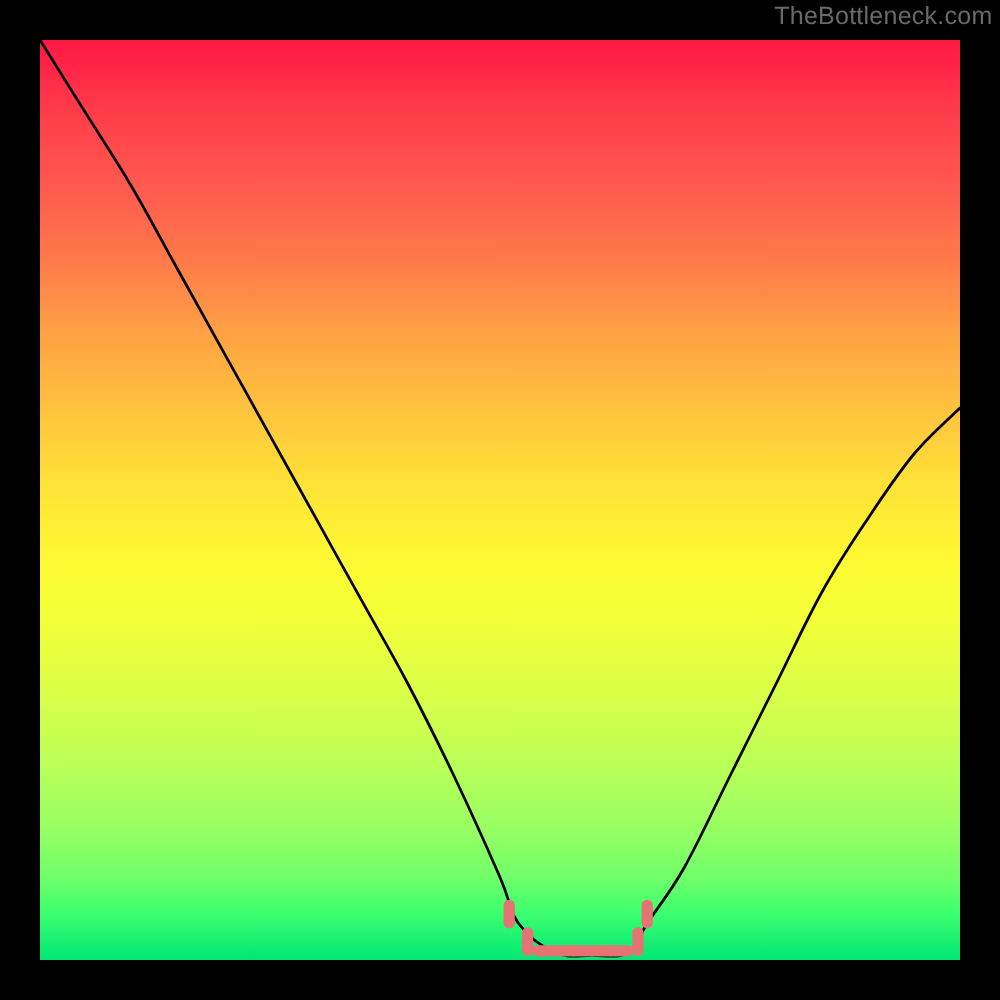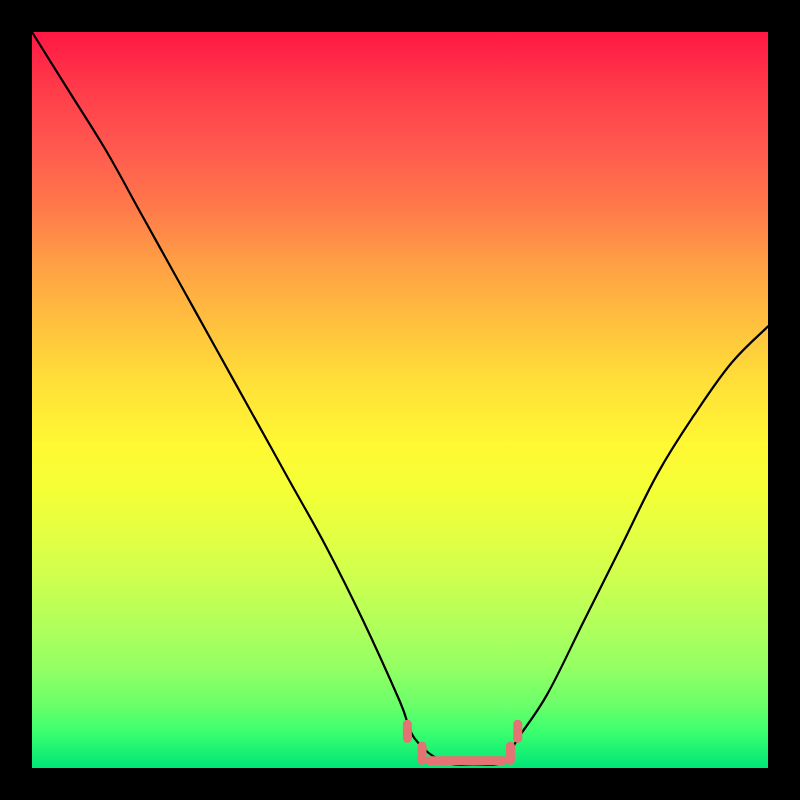--- a/index.html
+++ b/index.html
@@ -60,20 +60,21 @@
     font-size: 20px;
     font-weight: 500;
     letter-spacing: 0.2px;
     user-select: none;
   }
 </style>
 </head>
 <body>
 
 <div class="frame">
+  <div class="watermark">TheBottleneck.com</div>
   <div class="plot">
     <svg viewBox="0 0 736 736">
       <path id="bottleneck-path" fill="none" stroke="#000" stroke-width="2.2" stroke-linecap="round" stroke-linejoin="round" d="M 0.00 0.00 C 6.62 10.60, 23.55 37.68, 36.80 58.88 C 50.05 80.08, 60.35 95.24, 73.60 117.76 C 86.85 140.28, 97.15 160.15, 110.40 184.00 C 123.65 207.85, 133.95 226.39, 147.20 250.24 C 160.45 274.09, 170.75 292.63, 184.00 316.48 C 197.25 340.33, 207.55 358.87, 220.80 382.72 C 234.05 406.57, 244.35 425.11, 257.60 448.96 C 270.85 472.81, 281.15 490.03, 294.40 515.20 C 307.65 540.37, 317.95 560.98, 331.20 588.80 C 344.45 616.62, 358.73 648.56, 368.00 669.76 C 377.27 690.96, 374.77 695.70, 382.72 706.56 C 390.67 717.42, 401.56 725.48, 412.16 730.11 C 422.76 734.75, 431.00 732.32, 441.60 732.32 C 452.20 732.32, 463.09 734.75, 471.04 730.11 C 478.99 725.48, 477.81 718.75, 485.76 706.56 C 493.71 694.37, 503.28 683.60, 515.20 662.40 C 527.12 641.20, 538.75 615.30, 552.00 588.80 C 565.25 562.30, 575.55 541.70, 588.80 515.20 C 602.05 488.70, 612.35 465.45, 625.60 441.60 C 638.85 417.75, 649.15 402.59, 662.40 382.72 C 675.65 362.85, 685.95 347.10, 699.20 331.20 C 712.45 315.30, 729.38 301.02, 736.00 294.40"></path>
       <g id="highlight-group" stroke="#e57373" stroke-width="9" stroke-linecap="round">
           <line x1="375.36" y1="692.20" x2="375.36" y2="706.20"></line>
           <line x1="390.08" y1="714.28" x2="390.08" y2="728.28"></line>
           <line x1="397.80" y1="728.64" x2="411.80" y2="728.64"></line>
           <line x1="412.52" y1="728.64" x2="426.52" y2="728.64"></line>
           <line x1="427.24" y1="728.64" x2="441.24" y2="728.64"></line>
           <line x1="441.96" y1="728.64" x2="455.96" y2="728.64"></line>

